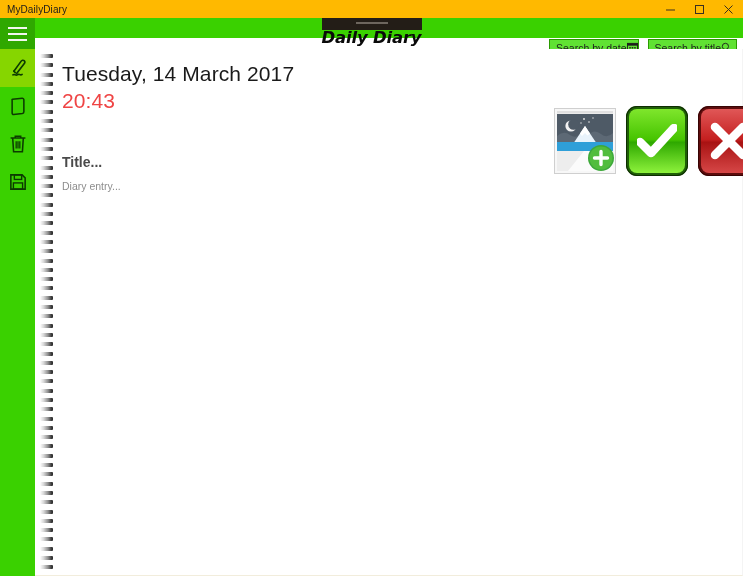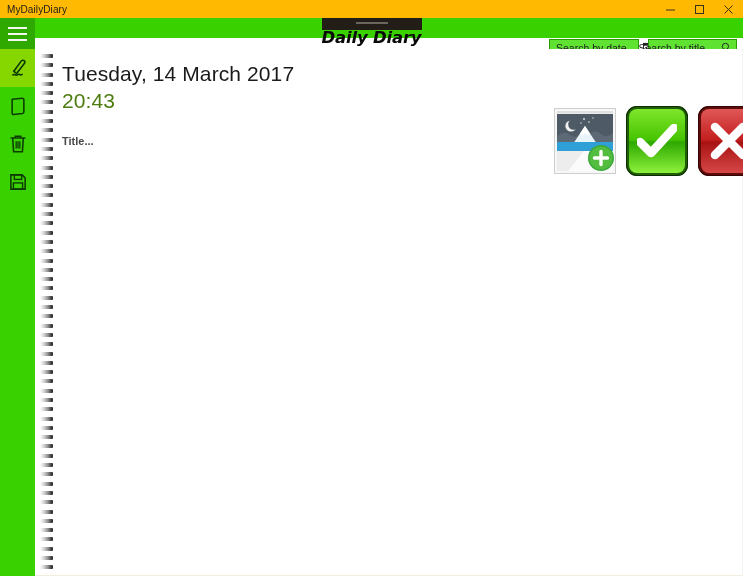--- a/index.html
+++ b/index.html
@@ -80,21 +80,21 @@
   }
 
   
   .searchbox {
     position: absolute;
     height: 17px;
     border: 1px solid #2a9b00;
     background: #60e233;
     display: flex; align-items: center;
     padding: 0 4px 0 6px;
-    gap: 16px;
+    gap: 0;
   }
   .searchbox .sb-text {
     font-size: 10.5px;
     color: #1d1d1d;
     white-space: nowrap;
   }
   #search-date { left: 549px; top: 21px; width: 90px; justify-content: space-between; }
   #search-title { left: 648px; top: 21px; width: 89px; justify-content: flex-end; }
   .sb-icon { display: flex; align-items: center; color: #1d1d1d; }
   .sb-icon svg { display: block; }
@@ -159,27 +159,27 @@
   }
   .entry-date {
     font-size: 21px;
     color: #1a1a1a;
     line-height: 1.28;
     font-weight: normal;
     letter-spacing: 0.1px;
   }
   .entry-time {
     font-size: 21px;
-    color: #4d7c0f;
+    color: #ef4444;
     line-height: 1.28;
     letter-spacing: 0.1px;
   }
   .entry-title {
-    margin-top: 20px;
-    font-size: 11px;
+    margin-top: 39px;
+    font-size: 14px;
     font-weight: bold;
     color: #4a4a4a;
   }
   .entry-body {
     margin-top: 10px;
     font-size: 10.5px;
     color: #8d8d8d;
   }
 
   
@@ -384,20 +384,21 @@
         <i></i>
         <i></i>
       <i></i>
         <i></i>
     </div>
 
     <div class="entry">
       <div class="entry-date">Tuesday, 14 March 2017</div>
       <div class="entry-time">20:43</div>
       <div class="entry-title">Title...</div>
+      <div class="entry-body">Diary entry...</div>
     </div>
 
     <div class="actions">
 
       <div class="btn-image">
         <svg width="62" height="70" viewBox="0 0 62 70">
           <rect x="0" y="2" width="62" height="66" fill="#f7f7f7"></rect>
           <rect x="0.5" y="2.5" width="61" height="65" fill="none" stroke="#cfcfcf" stroke-width="1"></rect>
           <rect x="3" y="5" width="56" height="2.5" fill="#e0e0e0"></rect>
           <rect x="3" y="8" width="56" height="37" fill="#4e5a66"></rect>

